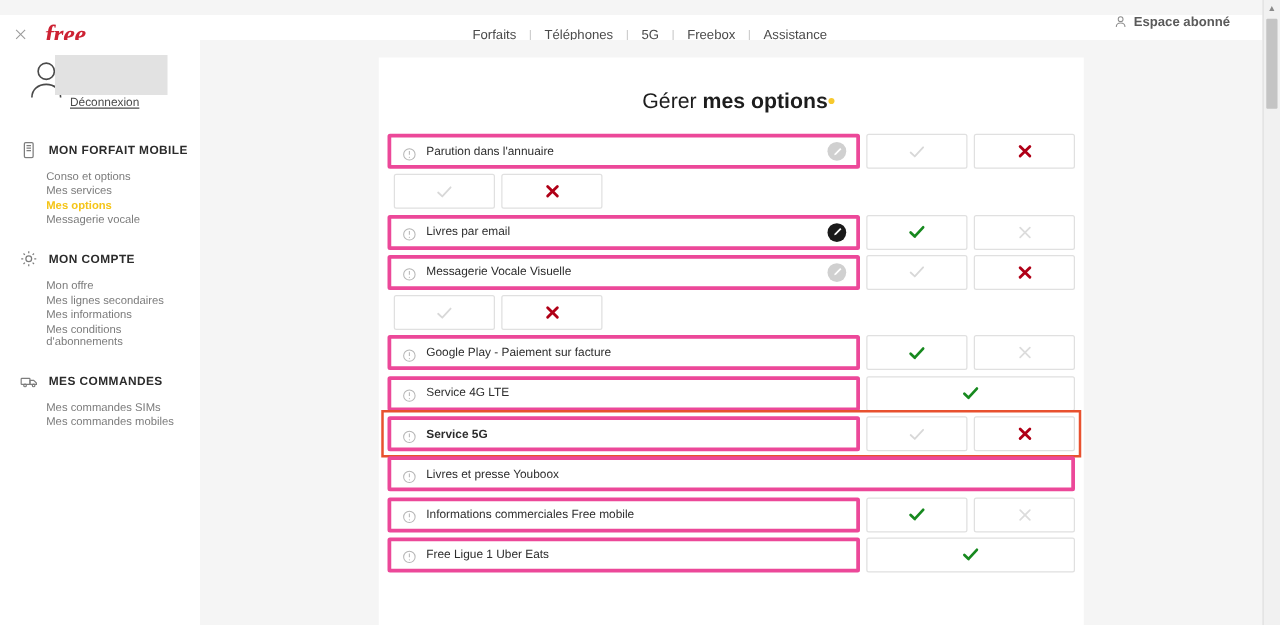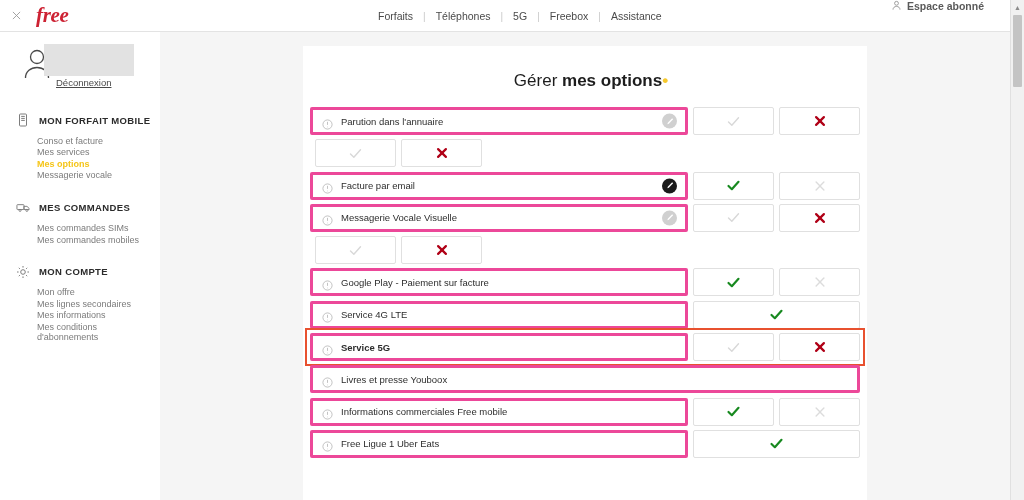--- a/index.html
+++ b/index.html
@@ -7,21 +7,21 @@
   body{
     width:1024px;height:500px;overflow:hidden;
     font-family:"Liberation Sans","DejaVu Sans",sans-serif;
     background:#f4f4f4;color:#333;
     -webkit-font-smoothing:antialiased;
   }
   .page{position:relative;width:1024px;height:500px;overflow:hidden;background:#f5f5f5;}
 
   
   .topbar{
-    position:absolute;left:0;top:0;width:1010px;height:32px;
+    position:absolute;left:0;top:12px;width:1010px;height:32px;
     background:#ffffff;border-bottom:1px solid #e3e3e3;
     display:flex;align-items:center;box-sizing:border-box;
   }
   .tb-close{
     margin-left:9px;width:14px;height:14px;color:#9a9a9a;font-size:13px;
     display:flex;align-items:center;justify-content:center;cursor:pointer;
     font-family:"DejaVu Sans",sans-serif;line-height:1;
   }
   .tb-logo{
     margin-left:13px;font-family:"Liberation Serif","DejaVu Serif",serif;
@@ -191,62 +191,62 @@
           <svg viewBox="0 0 14 14" width="14" height="14" fill="none" stroke="currentColor" stroke-width="1">
             <rect x="3.5" y="1" width="7" height="12" rx="1"></rect>
               <line x1="5.2" y1="3.4" x2="8.8" y2="3.4"></line>
             <line x1="5.2" y1="5.4" x2="8.8" y2="5.4"></line>
               <line x1="5.2" y1="7.4" x2="8.8" y2="7.4"></line>
           </svg>
         </span>
         <span class="tx">MON FORFAIT MOBILE</span>
       </div>
       <div class="nav-links">
-        <a>Conso et facture</a>
+        <a>Conso et options</a>
         <a>Mes services</a>
         <a class="active">Mes options</a>
         <a>Messagerie vocale</a>
+      </div>
+    </div>
+
+    <div class="nav-group">
+      <div class="nav-head">
+        <span class="ic">
+          <svg viewBox="0 0 14 14" width="14" height="14" fill="none" stroke="currentColor" stroke-width="1">
+            <circle cx="7" cy="7" r="2.3"></circle>
+            <path d="M7 1v1.6M7 11.4V13M1 7h1.6M11.4 7H13M2.8 2.8l1.1 1.1M10.1 10.1l1.1 1.1M11.2 2.8l-1.1 1.1M3.9 10.1l-1.1 1.1"></path>
+          </svg>
+        </span>
+        <span class="tx">MON COMPTE</span>
+      </div>
+      <div class="nav-links">
+        <a>Mon offre</a>
+        <a>Mes lignes secondaires</a>
+        <a>Mes informations</a>
+        <a>Mes conditions d'abonnements</a>
       </div>
     </div>
 
     <div class="nav-group">
       <div class="nav-head">
         <span class="ic">
           <svg viewBox="0 0 16 14" width="15" height="14" fill="none" stroke="currentColor" stroke-width="1">
             <rect x="1" y="4.5" width="7.5" height="5.2" rx="0.6"></rect>
             <path d="M8.5 6.3h3.2l2.3 2.2v1.2H8.5z"></path>
             <circle cx="4.3" cy="10.6" r="1.1"></circle>
               <circle cx="11.6" cy="10.6" r="1.1"></circle>
           </svg>
         </span>
         <span class="tx">MES COMMANDES</span>
       </div>
       <div class="nav-links">
         <a>Mes commandes SIMs</a>
         <a>Mes commandes mobiles</a>
       </div>
     </div>
-
-    <div class="nav-group">
-      <div class="nav-head">
-        <span class="ic">
-          <svg viewBox="0 0 14 14" width="14" height="14" fill="none" stroke="currentColor" stroke-width="1">
-            <circle cx="7" cy="7" r="2.3"></circle>
-            <path d="M7 1v1.6M7 11.4V13M1 7h1.6M11.4 7H13M2.8 2.8l1.1 1.1M10.1 10.1l1.1 1.1M11.2 2.8l-1.1 1.1M3.9 10.1l-1.1 1.1"></path>
-          </svg>
-        </span>
-        <span class="tx">MON COMPTE</span>
-      </div>
-      <div class="nav-links">
-        <a>Mon offre</a>
-        <a>Mes lignes secondaires</a>
-        <a>Mes informations</a>
-        <a>Mes conditions d'abonnements</a>
-      </div>
-    </div>
   </div>
 
   <div class="main">
     <div class="panel">
       <h1 class="panel-title"><span>Gérer </span><b>mes options</b><span class="dot">•</span></h1>
 
       <div class="rows" id="rows">
           <div class="opt-row">
             <div class="opt-name">
               <span class="info"><svg viewBox="0 0 12 12" width="11" height="11" fill="none" stroke="currentColor" stroke-width="0.9">
@@ -294,21 +294,21 @@
               </span>
             </div>
           </div>
           <div class="opt-row">
             <div class="opt-name">
               <span class="info"><svg viewBox="0 0 12 12" width="11" height="11" fill="none" stroke="currentColor" stroke-width="0.9">
                   <circle cx="6" cy="6" r="5"></circle>
                   <line x1="6" y1="3.1" x2="6" y2="6.4"></line>
                   <circle cx="6" cy="8.6" r="0.5" fill="currentColor" stroke="none"></circle>
                 </svg></span>
-              <span class="lbl">Facture par email</span>
+              <span class="lbl">Livres par email</span>
               <span class="pencil on">
                 <svg viewBox="0 0 12 12" fill="currentColor">
                   <path d="M9.2 1.3 10.7 2.8 4.2 9.3 2 10l0.7-2.2z"></path>
                 </svg>
               </span>
             </div>
             <div class="btn">
               <span class="ck-on">
                 <svg viewBox="0 0 18 18" width="15" height="15" fill="none" stroke="currentColor" stroke-width="2.6" stroke-linecap="round" stroke-linejoin="round">
                   <path d="M3 9.6 L7 13.4 L15 4.6"></path>

